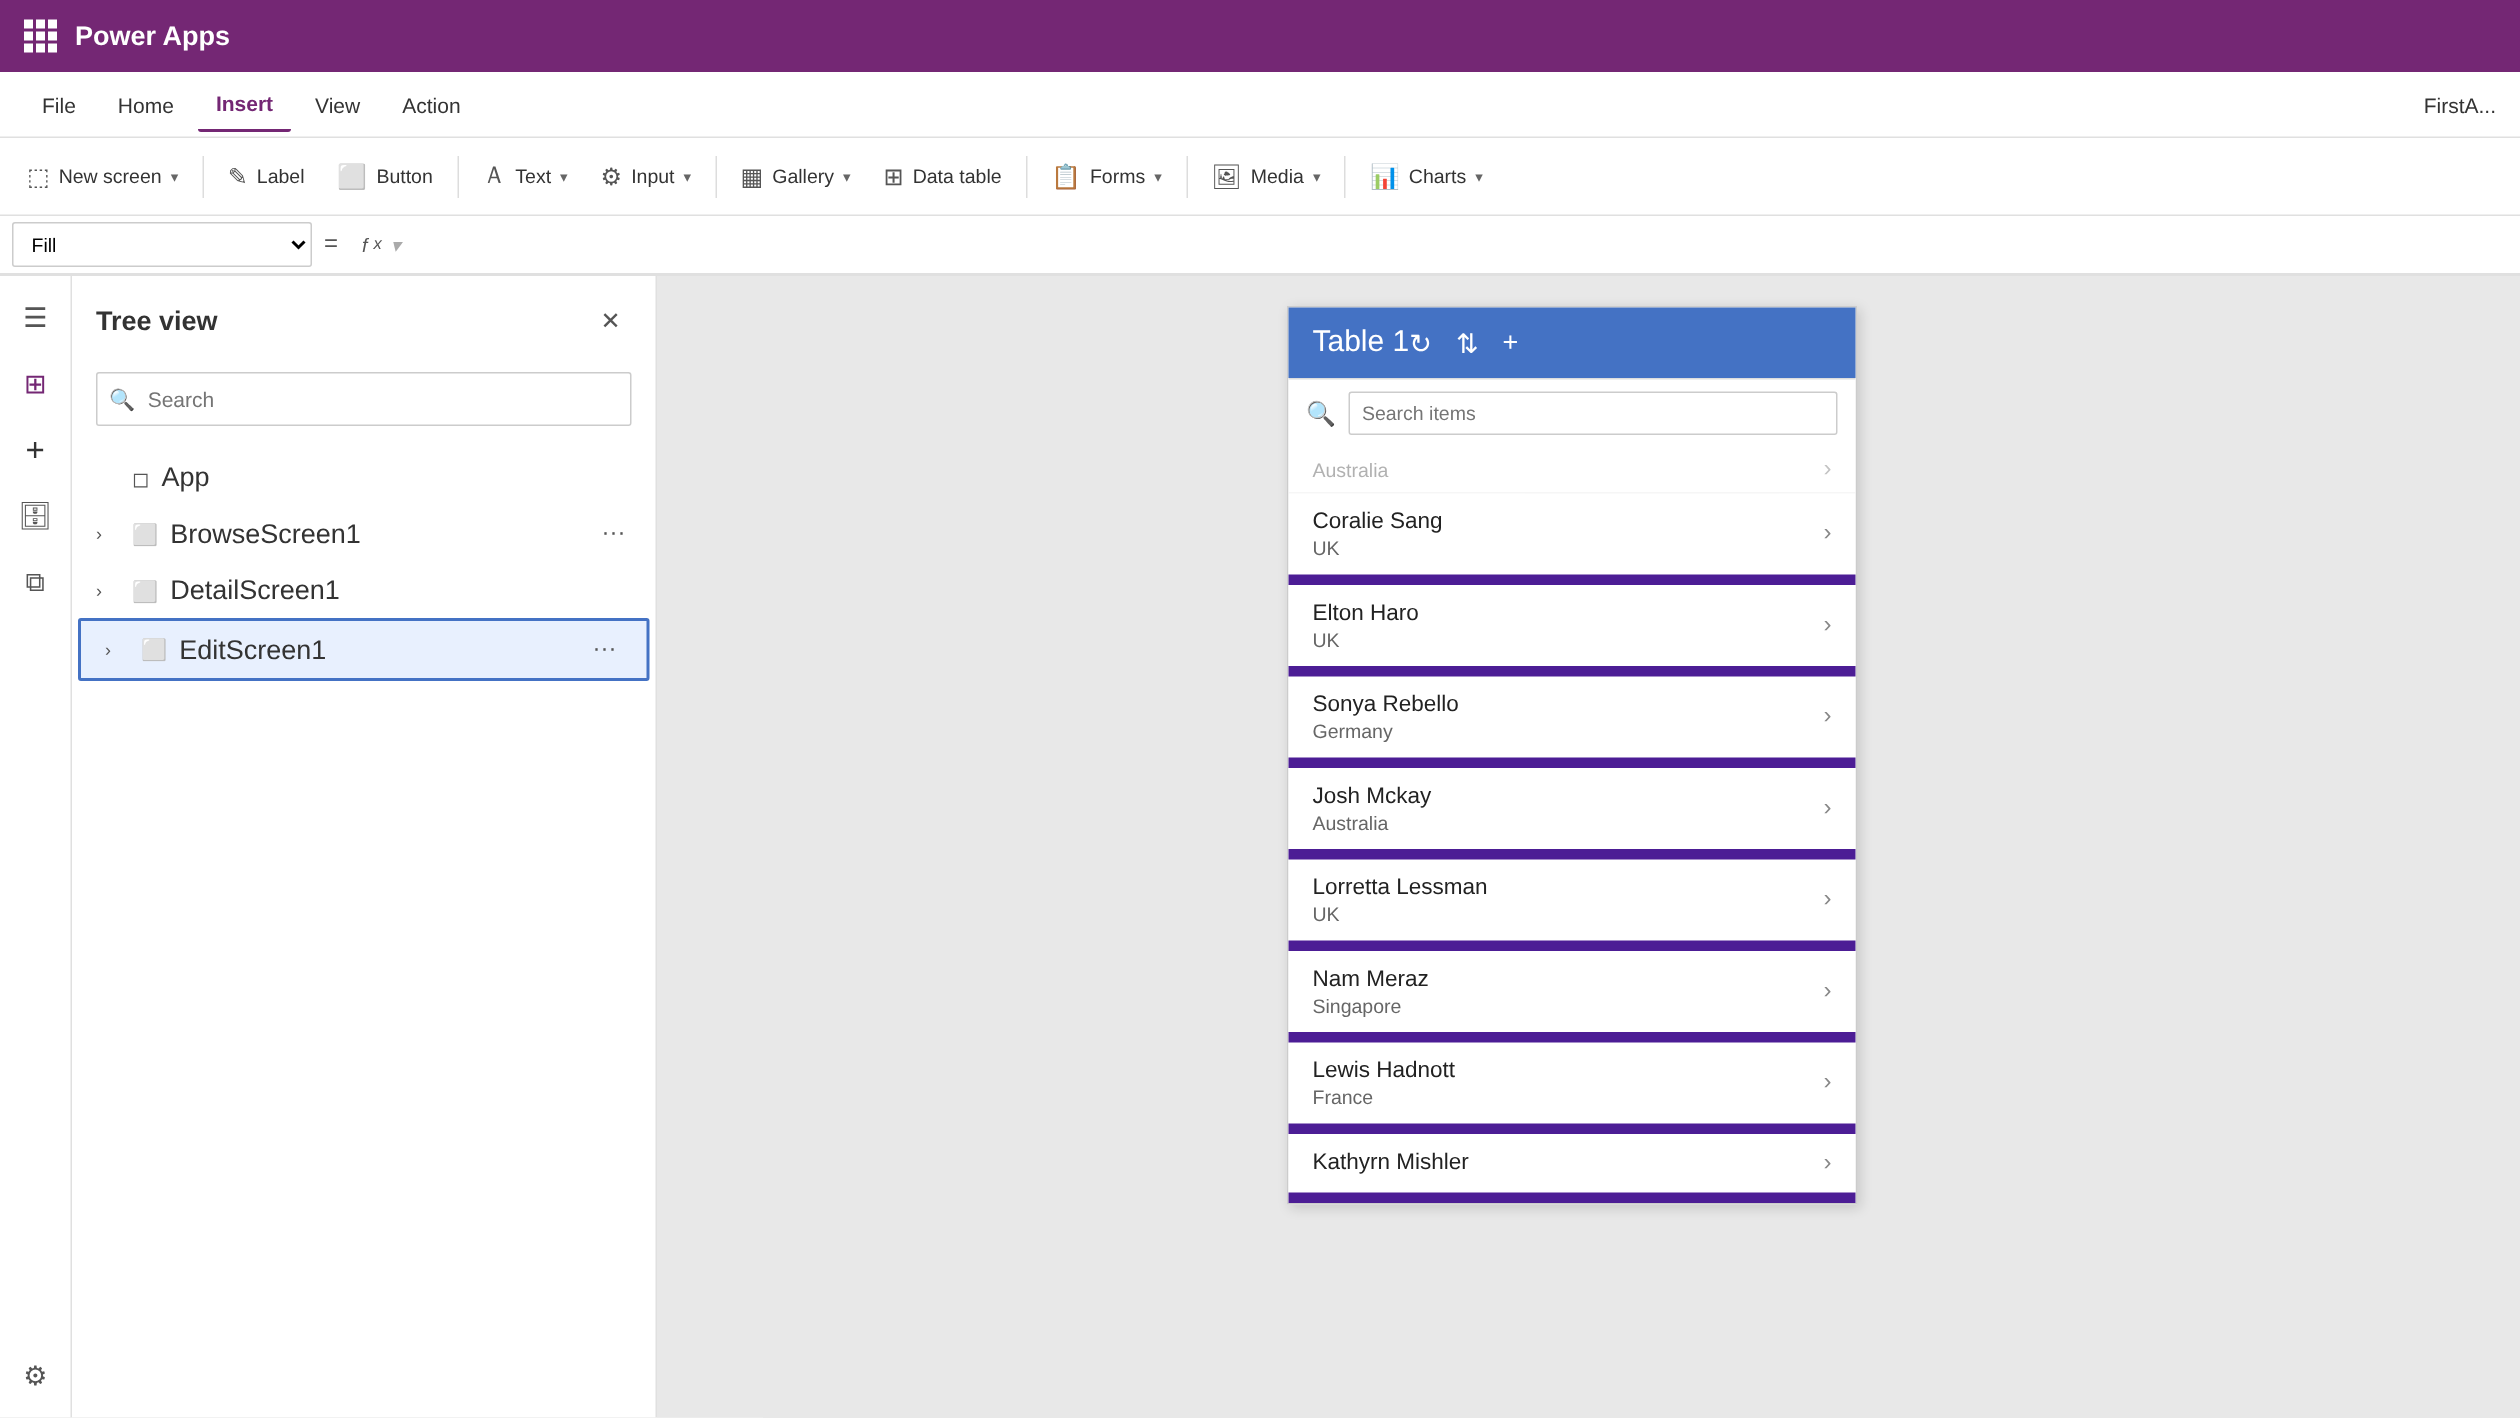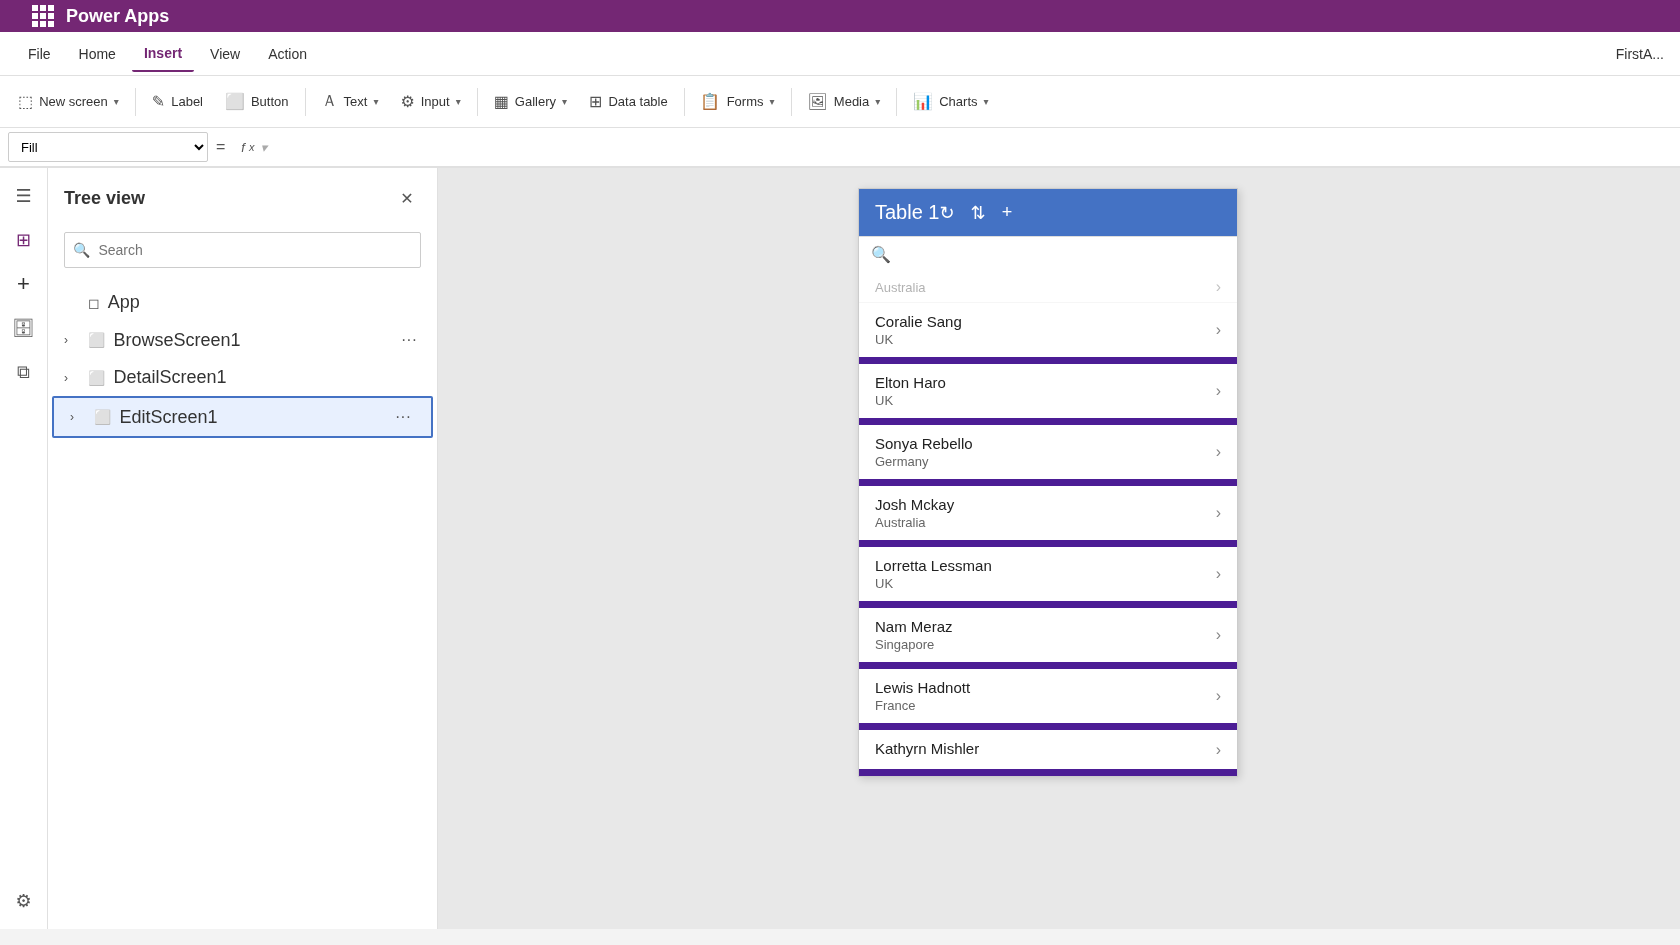--- a/index.html
+++ b/index.html
@@ -1,24 +1,24 @@
 <!DOCTYPE html>
 <html><head>
   <meta charset="utf-8">
   <style>
     * { margin: 0; padding: 0; box-sizing: border-box; }
     body { font-family: 'Segoe UI', Arial, sans-serif; width: 1680px; height: 945px; overflow: hidden; background: #f3f3f3; }
 
     
     .top-bar {
       background: #742774;
-      height: 32px;
-      display: flex;
-      align-items: center;
-      padding: 0 32px;
+      height: 48px;
+      display: flex;
+      align-items: center;
+      padding: 0 16px;
       gap: 12px;
     }
     .app-title {
       color: white;
       font-size: 18px;
       font-weight: 600;
     }
 
     
     .menu-bar {
@@ -533,20 +533,21 @@
         <span class="table-title">Table 1</span>
         <div class="table-header-actions">
           <span class="table-header-btn">↻</span>
           <span class="table-header-btn">⇅</span>
           <span class="table-header-btn">+</span>
         </div>
       </div>
 
       <div class="table-search">
         <span style="color:#666;">🔍</span>
+        <input type="text" placeholder="Search items" style="border: 1px solid rgb(204, 204, 204); border-radius: 2px; padding: 6px 8px; font-size: 13px; flex: 1 1 0%; outline: none;">
       </div>
 
       <div class="table-rows">
 
         <div class="table-row-item" style="opacity:0.5; border-bottom:1px solid #eee; padding:6px 16px;">
           <div class="table-row-info">
             <span class="table-row-sub">Australia</span>
           </div>
           <span class="table-row-arrow">›</span>
         </div>

